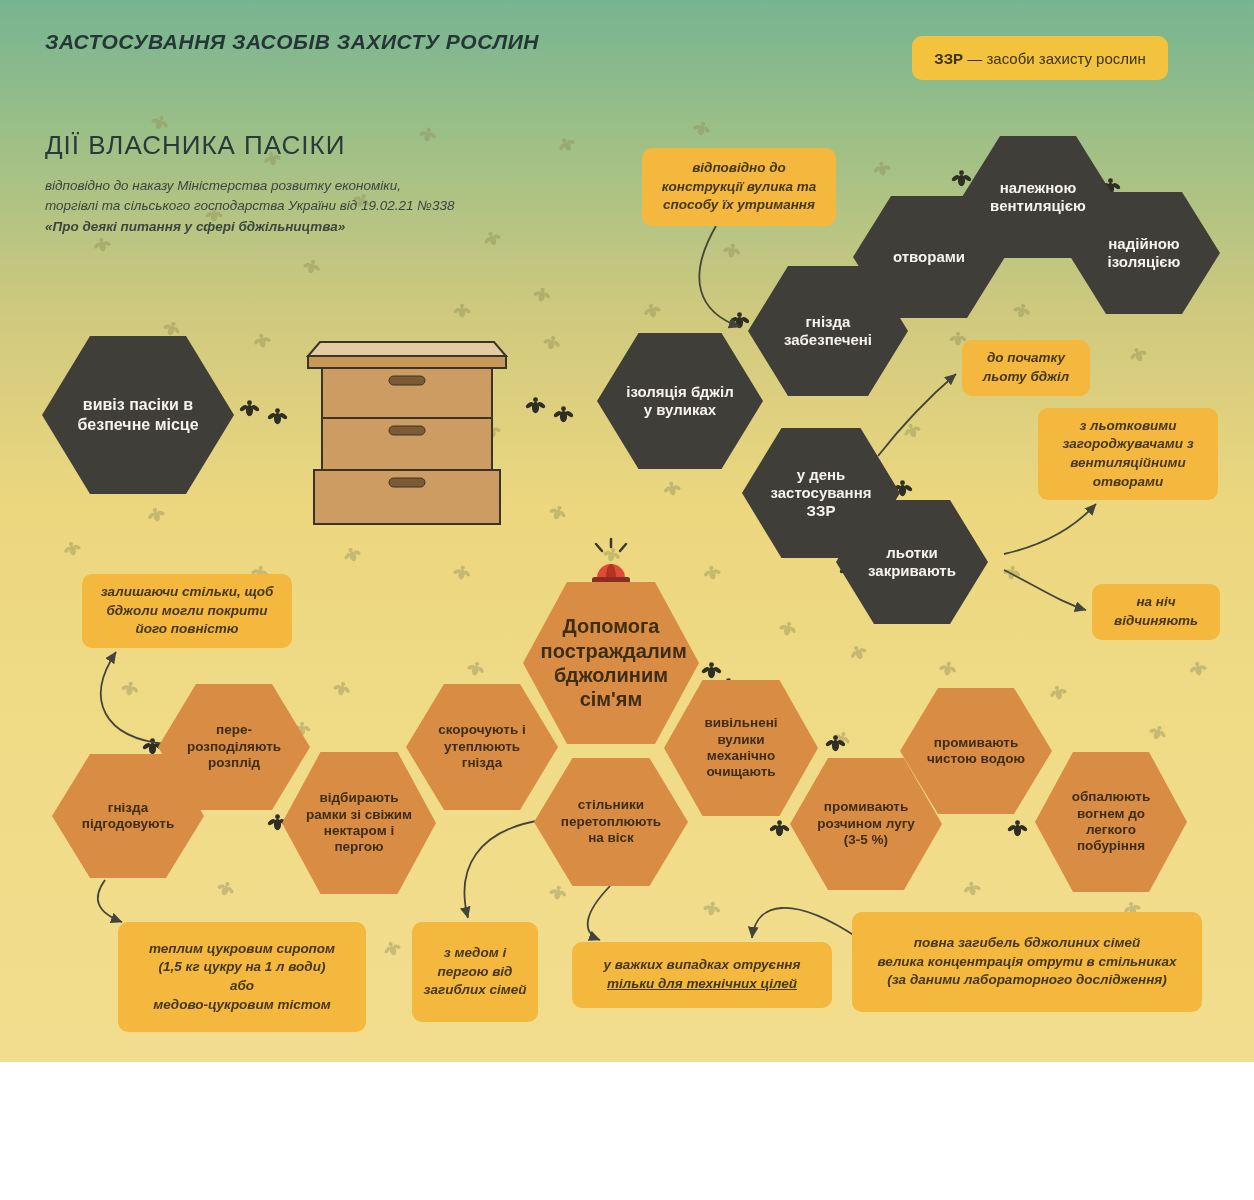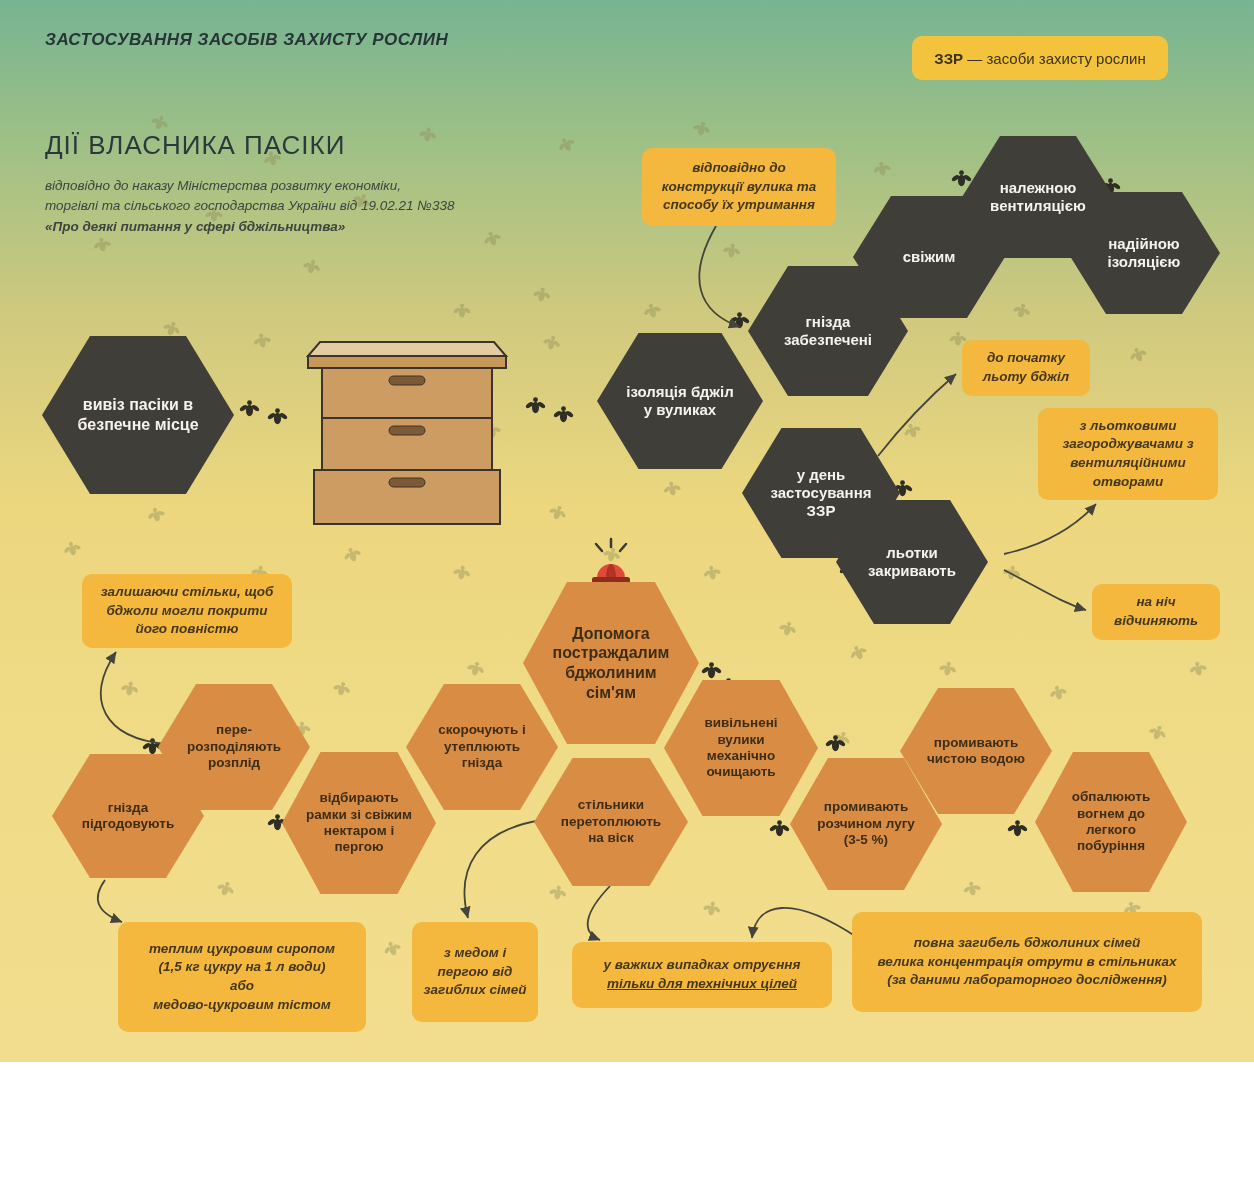--- a/index.html
+++ b/index.html
@@ -17,21 +17,21 @@
   .hex.dark{background:#403e39;color:#f6f3ec;font-weight:600;font-size:15px}
   .hex.orange{background:#d98d44;color:#3e2d15;font-weight:600;font-size:13.5px}
   .hx{width:72%;margin:4px auto}
   .hx.wide{width:80%}
   .callout{position:absolute;background:#f3b83d;border-radius:10px;color:#45371c;font-style:italic;
     font-weight:700;font-size:13.5px;line-height:1.38;display:flex;flex-direction:column;
     align-items:center;justify-content:center;text-align:center;padding:8px 10px}
   .callout .ul{text-decoration:underline}
   .badge{position:absolute;left:912px;top:36px;width:256px;height:44px;background:#f3c33e;border-radius:10px;
     display:flex;align-items:center;justify-content:center;font-size:15px;color:#3c3318}
-  .sup{position:absolute;left:45px;top:30px;font-size:17px;font-style:italic;font-weight:700;color:#263537;letter-spacing:.5px}
+  .sup{position:absolute;left:45px;top:30px;font-size:21px;font-style:italic;font-weight:700;color:#263537;letter-spacing:.5px}
   .h1{position:absolute;left:43px;top:66px;font-size:40px;font-weight:800;color:#1f2d31;letter-spacing:.3px}
   .h2{position:absolute;left:45px;top:130px;font-size:26px;font-weight:400;color:#2a393b;letter-spacing:1px}
   .note{position:absolute;left:45px;top:176px;font-size:13.5px;font-style:italic;color:#3c4540;line-height:1.5}
   .note b{font-weight:700}
   .siren{position:absolute;left:584px;top:536px;width:54px;height:50px}
   .hive{position:absolute;left:292px;top:332px;width:230px;height:196px}
   .footer{position:absolute;left:0;top:1062px;width:1254px;height:138px;background:#ffffff}
 </style>
 </head>
 <body>
@@ -456,21 +456,21 @@
   <div class="hex dark" style="left:42px;top:336px;width:192px;height:158px;font-size:16px">
     <div class="hx">вивіз пасіки в безпечне місце</div>
   </div>
   <div class="hex dark" style="left:597px;top:333px;width:166px;height:136px">
     <div class="hx">ізоляція бджіл у вуликах</div>
   </div>
   <div class="hex dark" style="left:748px;top:266px;width:160px;height:130px">
     <div class="hx">гнізда забезпечені</div>
   </div>
   <div class="hex dark" style="left:853px;top:196px;width:152px;height:122px">
-    <div class="hx">свіжим</div>
+    <div class="hx">отворами</div>
   </div>
   <div class="hex dark" style="left:962px;top:136px;width:152px;height:122px">
     <div class="hx">належною вентиляцією</div>
   </div>
   <div class="hex dark" style="left:1068px;top:192px;width:152px;height:122px">
     <div class="hx">надійною ізоляцією</div>
   </div>
   <div class="hex dark" style="left:742px;top:428px;width:158px;height:130px">
     <div class="hx"><span>у день застосування</span> <b>ЗЗР</b></div>
   </div>
@@ -482,21 +482,21 @@
     <g stroke="#3a3a30" stroke-width="2.5" stroke-linecap="round">
       <path d="M27 3 V11" fill="none"></path>
       <path d="M12 8 L18 15" fill="none"></path>
       <path d="M42 8 L36 15" fill="none"></path>
     </g>
     <path d="M13 42 a14 14 0 0 1 28 0 z" fill="#e04a38"></path>
     <path d="M22 42 a5 14 0 0 1 10 0 z" fill="#b23224"></path>
     <rect x="8" y="41" width="38" height="7" rx="2.5" fill="#8c2d20"></rect>
   </svg>
 
-  <div class="hex orange" style="left:523px;top:582px;width:176px;height:162px;font-size:16px;font-weight:700">
+  <div class="hex orange" style="left:523px;top:582px;width:176px;height:162px;font-size:20px;font-weight:700">
     <div class="hx wide">Допомога постраждалим бджолиним сім'ям</div>
   </div>
   <div class="hex orange" style="left:158px;top:684px;width:152px;height:126px">
     <div class="hx">пере-розподіляють розплід</div>
   </div>
   <div class="hex orange" style="left:52px;top:754px;width:152px;height:124px">
     <div class="hx">гнізда підгодовують</div>
   </div>
   <div class="hex orange" style="left:282px;top:752px;width:154px;height:142px">
     <div class="hx">відбирають рамки зі свіжим нектаром і пергою</div>

